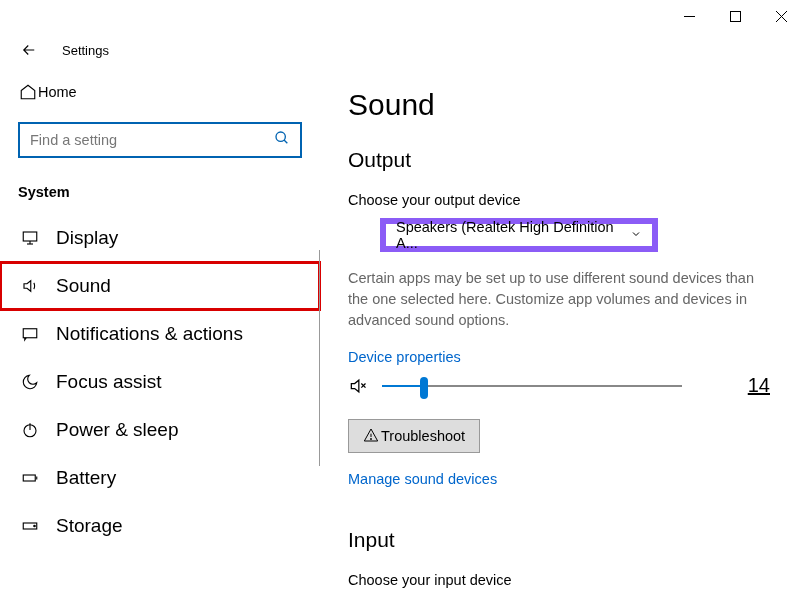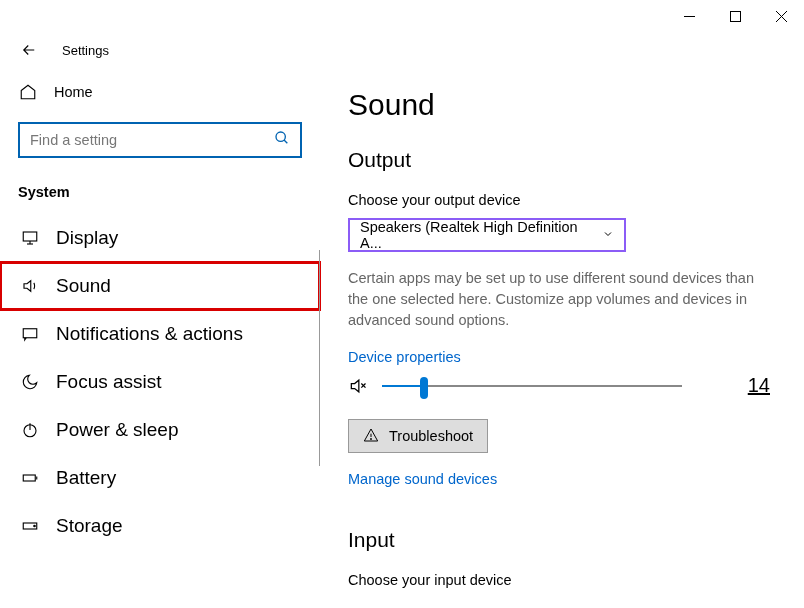--- a/index.html
+++ b/index.html
@@ -4,45 +4,45 @@
 <style>
   * { box-sizing: border-box; margin: 0; padding: 0; font-family: "Segoe UI", Arial, sans-serif; }
   body { width: 804px; height: 608px; overflow: hidden; background: #fff; color: #000; position: relative; }
   .titlebar { height: 40px; display: flex; align-items: center; padding-left: 18px; margin-top: 30px; }
   .back { width: 22px; height: 22px; display: flex; align-items: center; justify-content: center; cursor: pointer; }
   .title { margin-left: 22px; font-size: 13px; }
   .win-ctrls { position: absolute; right: 0; top: 0; display: flex; }
   .win-ctrls div { width: 46px; height: 32px; display: flex; align-items: center; justify-content: center; cursor: pointer; }
   .layout { display: flex; height: calc(608px - 40px); }
   .sidebar { width: 320px; padding: 0 18px; position: relative; }
-  .home-row { display: flex; align-items: center; gap: 16px; height: 44px; cursor: pointer; font-size: 14.5px; }
+  .home-row { display: flex; align-items: center; height: 44px; cursor: pointer; font-size: 14.5px; }
   .search { margin-top: 8px; border: 2px solid #0063B1; height: 36px; display: flex; align-items: center; padding: 0 10px; }
   .search input { border: none; outline: none; flex: 1; font-size: 14.5px; background: transparent; }
   .search input::placeholder { color: #777; }
   .search .s-icon { color: #0063B1; }
   .cat { font-weight: 600; font-size: 14.5px; margin: 26px 0 14px 0; }
   .nav-item { display: flex; align-items: center; gap: 16px; height: 48px; cursor: pointer; padding-left: 2px; font-size: 19px; }
   .nav-icon { width: 20px; display: flex; justify-content: center; }
   .nav-item.highlight { outline: 3px solid #d80000; outline-offset: -2px; margin-left: -18px; margin-right: -18px; padding-left: 20px; }
   .divider { position: absolute; right: 0; top: 180px; width: 1px; height: 216px; background: #999; }
   .main { flex: 1; padding: 18px 28px 0 28px; overflow: hidden; }
   .page-title { font-size: 30px; font-weight: 400; margin-bottom: 26px; }
   .section { font-size: 21px; font-weight: 400; margin-bottom: 20px; margin-top: 8px; }
   .label { font-size: 14.5px; margin-bottom: 10px; }
-  .select { border: 2px solid #8b5cf6; height: 34px; width: 278px; display: flex; align-items: center; justify-content: space-between; padding: 0 10px; font-size: 14.5px; cursor: pointer; }
+  .select { border: 6px solid #8b5cf6; height: 34px; width: 278px; display: flex; align-items: center; justify-content: space-between; padding: 0 10px; font-size: 14.5px; cursor: pointer; margin-left: 32px; }
   .desc { color: #666; font-size: 14.5px; line-height: 1.45; margin-top: 16px; }
   .link { color: #0066cc; font-size: 14.5px; margin-top: 18px; display: inline-block; cursor: pointer; }
   .volume-row { display: flex; align-items: center; gap: 12px; margin-top: 8px; text-decoration: underline; }
   .vol-icon { width: 22px; display:flex; }
   .slider-wrap { flex: 1; position: relative; max-width: 300px; }
   .track { height: 2px; background: #888; width: 100%; position: relative; }
   .fill { position: absolute; left: 0; top: 0; height: 2px; background: #0078D4; width: 14%; }
   .thumb { position: absolute; top: -8px; left: 14%; width: 8px; height: 22px; background: #0078D4; border-radius: 4px; transform: translateX(-50%); }
   .vol-val { margin-left: auto; font-size: 20px; padding-right: 6px; }
-  .ts-btn { border: 1px solid #999; background: #ddd; height: 34px; padding: 0 14px; display: inline-flex; align-items: center; gap: 10px; margin-top: 22px; font-size: 14.5px; cursor: pointer; }
+  .ts-btn { border: 1px solid #999; background: #ddd; height: 34px; padding: 0 14px; display: inline-flex; align-items: center; gap: 2px; margin-top: 22px; font-size: 14.5px; cursor: pointer; }
   .input-section-top { margin-top: 40px; }
 </style>
 </head>
 <body>
 
 <div class="titlebar">
   <div class="back">
     <svg width="18" height="18" viewBox="0 0 24 24" fill="none" stroke="#000" stroke-width="1.5">
         <path d="M19 12H5M11 6l-6 6 6 6"></path>
       </svg>

